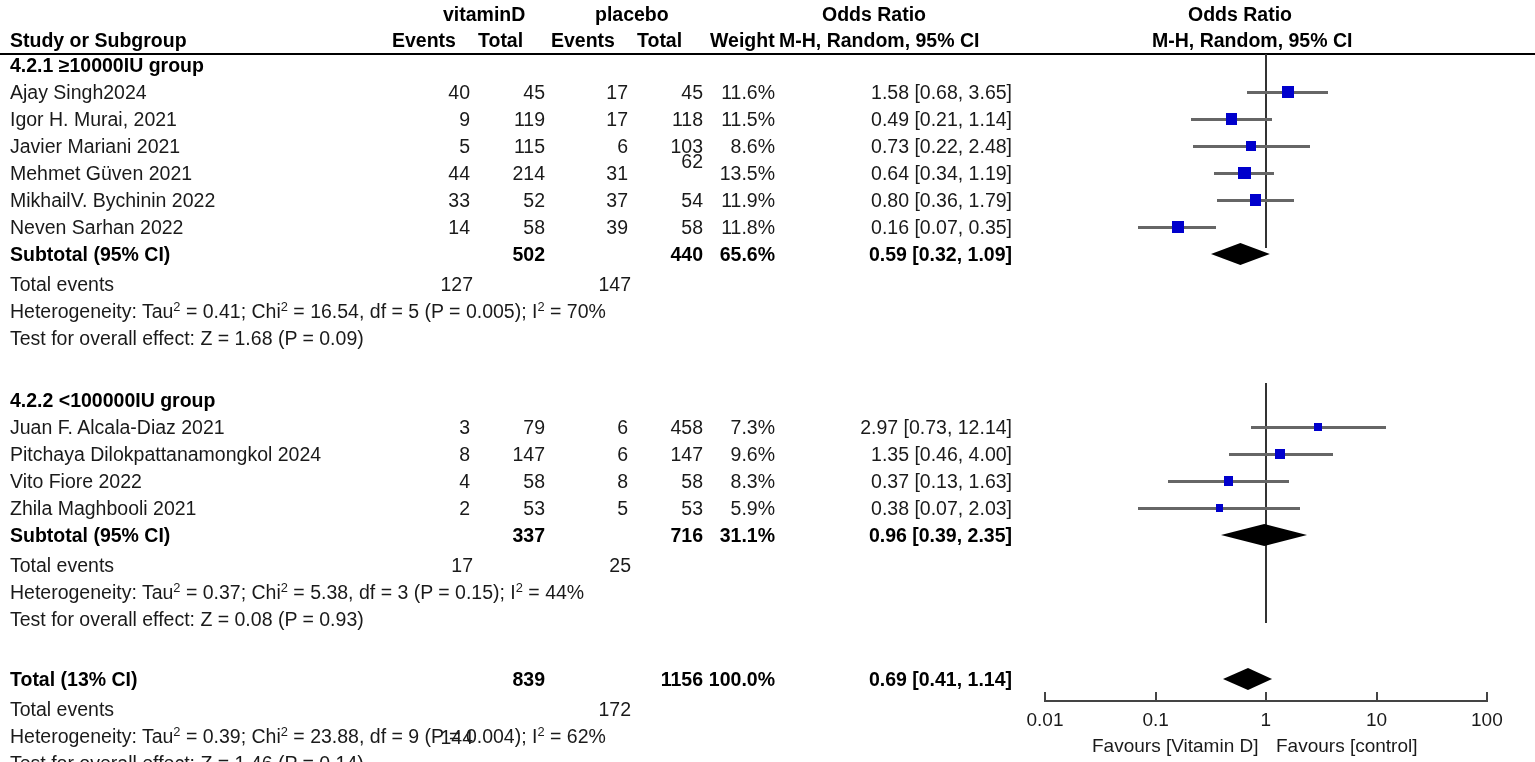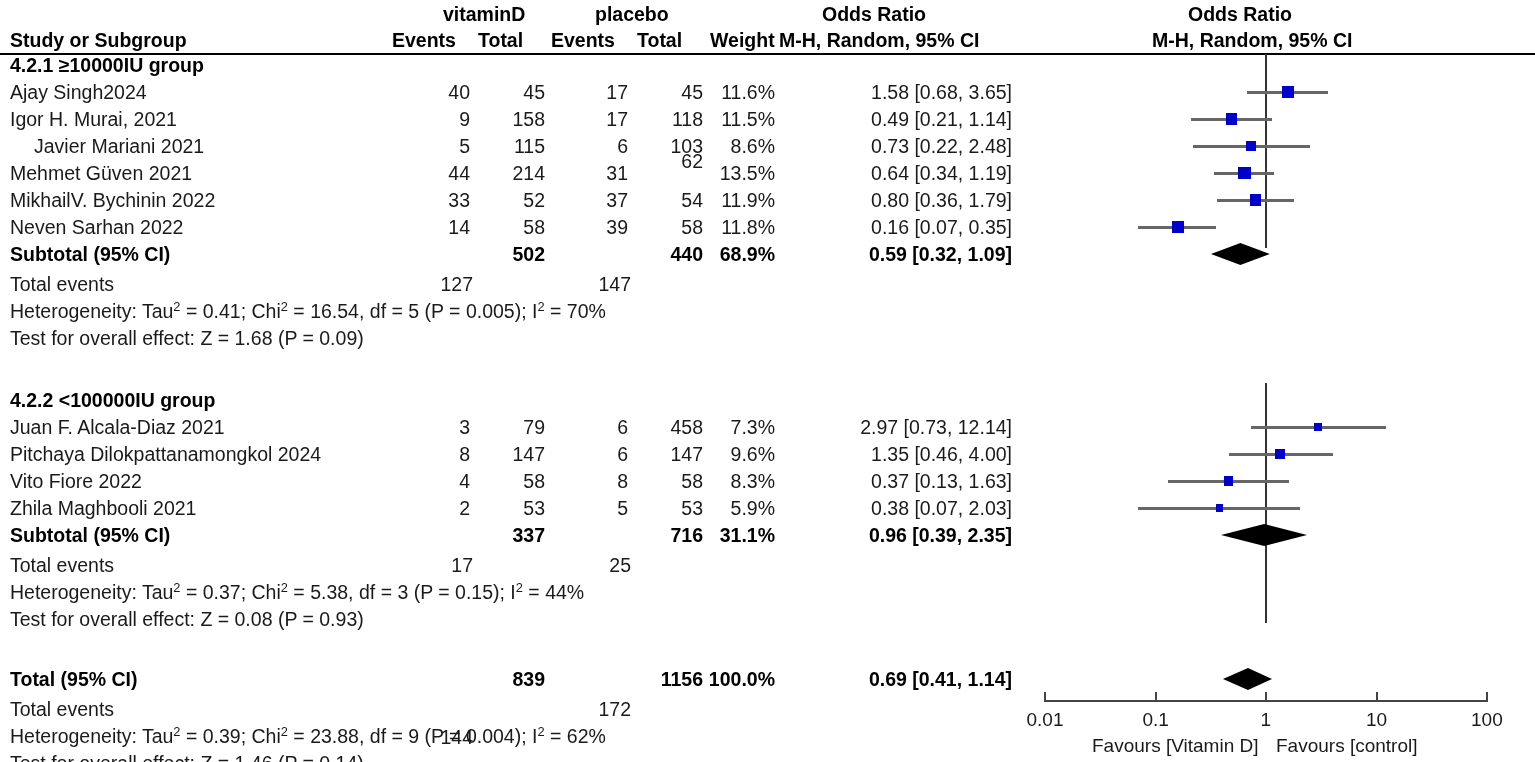--- a/index.html
+++ b/index.html
@@ -45,28 +45,28 @@
       <div class="t" style="right: 1065px; text-align: right; top: 83px;">40</div>
       <div class="t" style="right: 990px; text-align: right; top: 83px;">45</div>
       <div class="t" style="right: 907px; text-align: right; top: 83px;">17</div>
       <div class="t" style="right: 832px; text-align: right; top: 83px;">45</div>
       <div class="t" style="right: 760px; text-align: right; top: 83px;">11.6%</div>
       <div class="t" style="right: 523px; text-align: right; top: 83px;">1.58 [0.68, 3.65]</div>
       <div class="ci" style="left: 1247.49px; top: 91px; width: 80.6411px; background: rgb(102, 102, 102);"></div>
       <div class="mk" style="left: 1282.36px; top: 86.404px; width: 11.192px; height: 11.192px; background: rgb(0, 0, 204);"></div>
       <div class="t" style="left: 10px; top: 110px;">Igor H. Murai, 2021</div>
       <div class="t" style="right: 1065px; text-align: right; top: 110px;">9</div>
-      <div class="t" style="right: 990px; text-align: right; top: 110px;">158</div>
+      <div class="t" style="right: 990px; text-align: right; top: 110px;">119</div>
       <div class="t" style="right: 907px; text-align: right; top: 110px;">17</div>
       <div class="t" style="right: 832px; text-align: right; top: 110px;">118</div>
       <div class="t" style="right: 760px; text-align: right; top: 110px;">11.5%</div>
       <div class="t" style="right: 523px; text-align: right; top: 110px;">0.49 [0.21, 1.14]</div>
       <div class="ci" style="left: 1191.11px; top: 118px; width: 81.1828px; background: rgb(102, 102, 102);"></div>
       <div class="mk" style="left: 1226.2px; top: 113.435px; width: 11.13px; height: 11.13px; background: rgb(0, 0, 204);"></div>
-      <div class="t" style="left: 10px; top: 137px; margin-left: 24px;">Javier Mariani 2021</div>
+      <div class="t" style="left: 10px; top: 137px;">Javier Mariani 2021</div>
       <div class="t" style="right: 1065px; text-align: right; top: 137px;">5</div>
       <div class="t" style="right: 990px; text-align: right; top: 137px;">115</div>
       <div class="t" style="right: 907px; text-align: right; top: 137px;">6</div>
       <div class="t" style="right: 832px; text-align: right; top: 137px;">103</div>
       <div class="t" style="right: 760px; text-align: right; top: 137px;">8.6%</div>
       <div class="t" style="right: 523px; text-align: right; top: 137px;">0.73 [0.22, 2.48]</div>
       <div class="ci" style="left: 1193.34px; top: 145px; width: 116.249px; background: rgb(102, 102, 102);"></div>
       <div class="mk" style="left: 1246.23px; top: 141.334px; width: 9.332px; height: 9.332px; background: rgb(0, 0, 204);"></div>
       <div class="t" style="left: 10px; top: 164px;">Mehmet Güven 2021</div>
       <div class="t" style="right: 1065px; text-align: right; top: 164px;">44</div>
@@ -91,21 +91,21 @@
       <div class="t" style="right: 990px; text-align: right; top: 218px;">58</div>
       <div class="t" style="right: 907px; text-align: right; top: 218px; margin-left: 36px;">39</div>
       <div class="t" style="right: 832px; text-align: right; top: 218px;">58</div>
       <div class="t" style="right: 760px; text-align: right; top: 218px;">11.8%</div>
       <div class="t" style="right: 523px; text-align: right; top: 218px;">0.16 [0.07, 0.35]</div>
       <div class="ci" style="left: 1138.38px; top: 226px; width: 77.2362px; background: rgb(102, 102, 102);"></div>
       <div class="mk" style="left: 1172.4px; top: 221.342px; width: 11.316px; height: 11.316px; background: rgb(0, 0, 204);"></div>
       <div class="t b" style="left: 10px; top: 245px;">Subtotal (95% CI)</div>
       <div class="t b" style="right: 990px; text-align: right; top: 245px;">502</div>
       <div class="t b" style="right: 832px; text-align: right; top: 245px;">440</div>
-      <div class="t b" style="right: 760px; text-align: right; top: 245px;">68.9%</div>
+      <div class="t b" style="right: 760px; text-align: right; top: 245px;">65.6%</div>
       <div class="t b" style="right: 523px; text-align: right; top: 245px;">0.59 [0.32, 1.09]</div>
       <svg class="dia" width="58.81655541808914" height="22" style="left: 1211.32px; top: 243px;">
         <polygon points="0,11 29.360074682107324,0 58.81655541808914,11 29.360074682107324,22" fill="#000000"></polygon>
       </svg>
       <div class="t" style="left: 10px; top: 275px;">Total events</div>
       <div class="t" style="right: 1062px; text-align: right; top: 275px;">127</div>
       <div class="t" style="right: 904px; text-align: right; top: 275px;">147</div>
       <div class="t" style="left: 10px; top: 302px;">Heterogeneity: Tau<sup>2</sup> = 0.41; Chi<sup>2</sup> = 16.54, df = 5 (P = 0.005); I<sup>2</sup> = 70%</div>
       <div class="t" style="left: 10px; top: 329px;">Test for overall effect: Z = 1.68 (P = 0.09)</div>
       <div class="nullline" style="left: 1265px; top: 383px; height: 240px; background: rgb(51, 51, 51);"></div>
@@ -152,21 +152,21 @@
       <div class="t b" style="right: 760px; text-align: right; top: 526px;">31.1%</div>
       <div class="t b" style="right: 523px; text-align: right; top: 526px;">0.96 [0.39, 2.35]</div>
       <svg class="dia" width="86.19035970459868" height="22" style="left: 1220.81px; top: 524px;">
         <polygon points="0,11 43.228332174444176,0 86.19035970459868,11 43.228332174444176,22" fill="#000000"></polygon>
       </svg>
       <div class="t" style="left: 10px; top: 556px;">Total events</div>
       <div class="t" style="right: 1062px; text-align: right; top: 556px;">17</div>
       <div class="t" style="right: 904px; text-align: right; top: 556px;">25</div>
       <div class="t" style="left: 10px; top: 583px;">Heterogeneity: Tau<sup>2</sup> = 0.37; Chi<sup>2</sup> = 5.38, df = 3 (P = 0.15); I<sup>2</sup> = 44%</div>
       <div class="t" style="left: 10px; top: 610px;">Test for overall effect: Z = 0.08 (P = 0.93)</div>
-      <div class="t b" style="left: 10px; top: 670px;">Total (95% CI)</div>
+      <div class="t b" style="left: 10px; top: 670px;">Total (13% CI)</div>
       <div class="t b" style="right: 990px; text-align: right; top: 670px;">839</div>
       <div class="t b" style="right: 832px; top: 670px;">1156</div>
       <div class="t b" style="right: 760px; text-align: right; top: 670px;">100.0%</div>
       <div class="t b" style="right: 523px; text-align: right; top: 670px;">0.69 [0.41, 1.14]</div>
       <svg class="dia" width="49.0753699051495" height="22" style="left: 1223.21px; top: 668px;">
         <polygon points="0,11 24.980208358935897,0 49.0753699051495,11 24.980208358935897,22" fill="#000000"></polygon>
       </svg>
       <div class="t" style="left: 10px; top: 700px;">Total events</div>
       <div class="t" style="right: 1062px; text-align: right; top: 728px;">144</div>
       <div class="t" style="right: 904px; text-align: right; top: 700px;">172</div>

